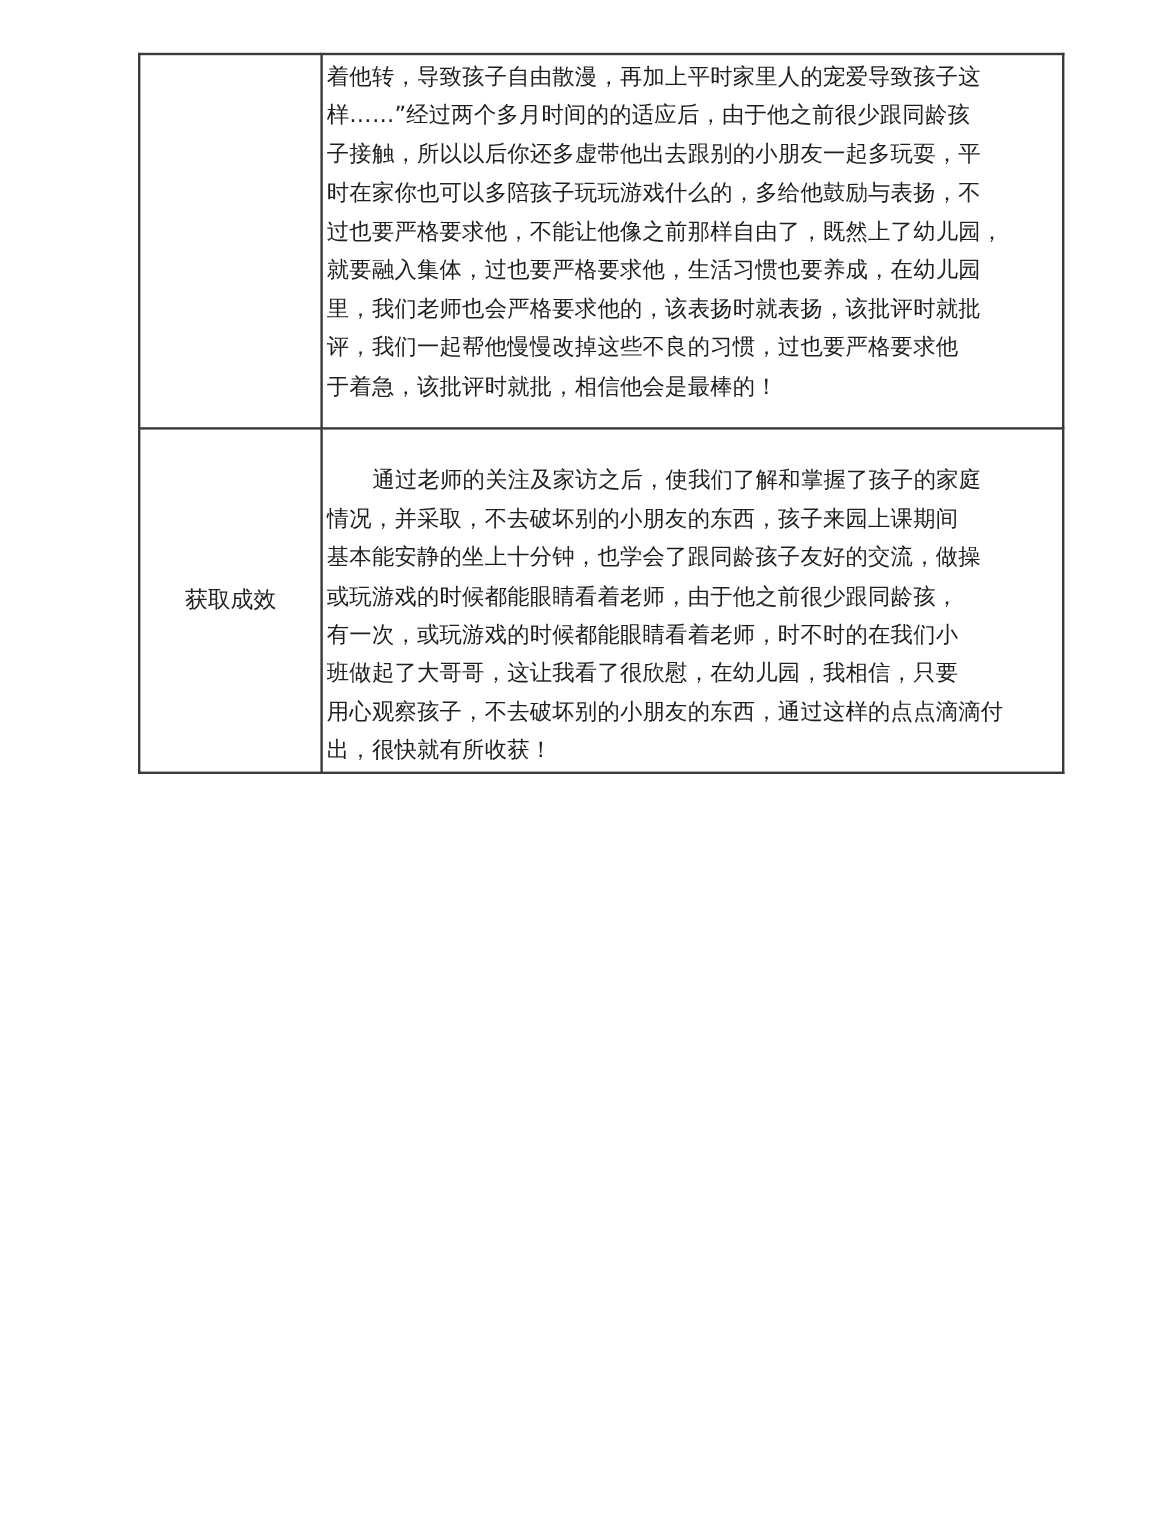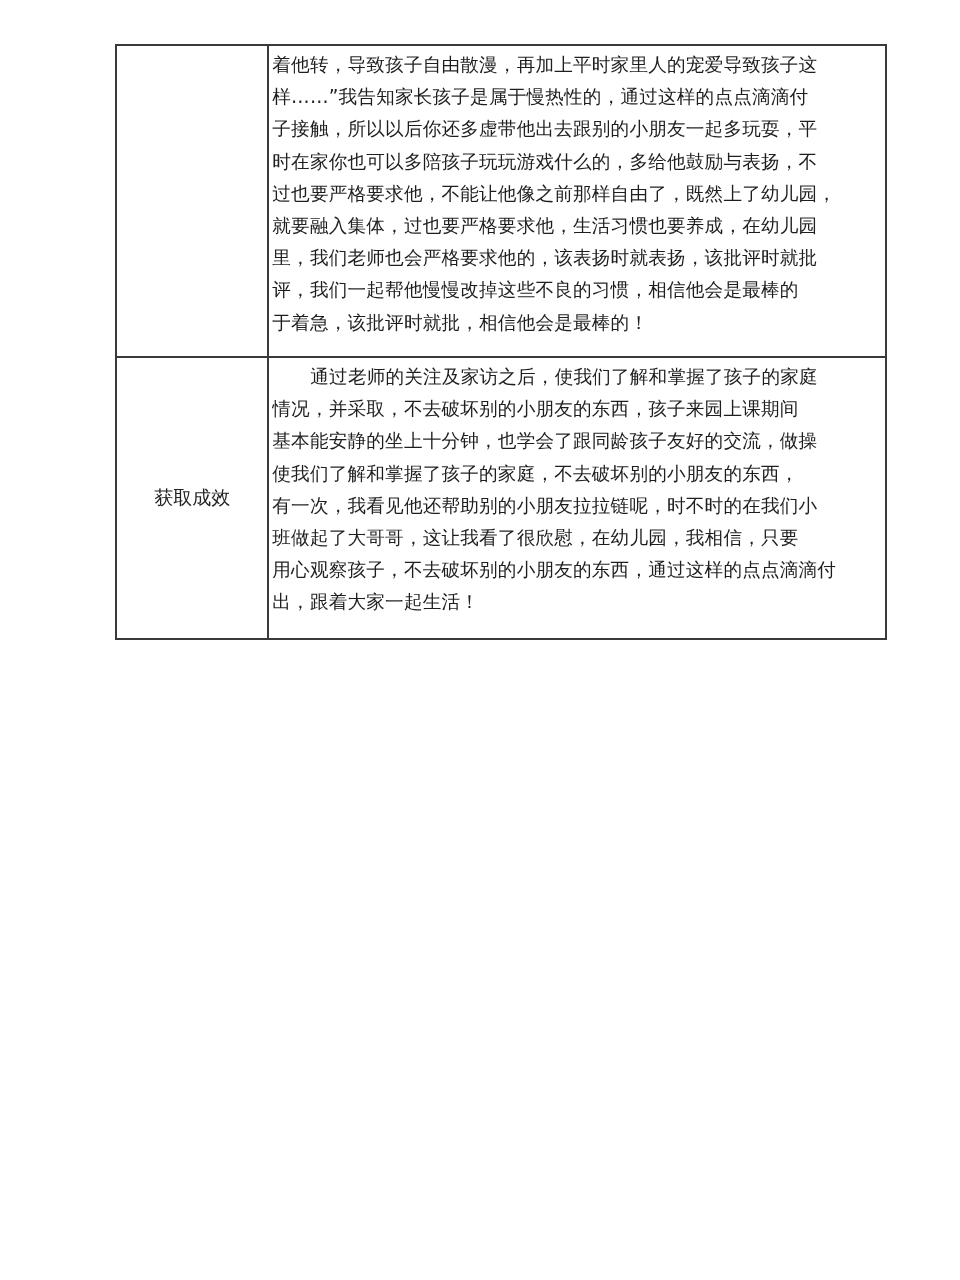--- a/index.html
+++ b/index.html
@@ -41,54 +41,54 @@
       line-height: 32.2px;
       padding: 3px 2px 0 3px !important;
       letter-spacing: 0.2px;
       color: #1e1e1e;
     }
     .line {
       display: block;
       white-space: nowrap;
       overflow: hidden;
     }
-    .indent { padding-left: 38px; }
+    .indent { padding-left: 38px; margin-top: 24px; }
     .row1 td { height: 286px; }
     .row2 td { height: 256px; }
   </style>
 </head>
 <body>
 
 <table class="doc-table">
   <colgroup>
     <col class="col-label">
     <col class="col-content">
   </colgroup>
   <tbody>
       <tr class="row1">
     <td class="label-cell"></td>
     <td class="content-cell">
       <span class="line">着他转，导致孩子自由散漫，再加上平时家里人的宠爱导致孩子这</span>
-      <span class="line">样……”我告知家长孩子是属于慢热性的，通过这样的点点滴滴付</span>
+      <span class="line">样……”经过两个多月时间的的适应后，由于他之前很少跟同龄孩</span>
       <span class="line">子接触，所以以后你还多虚带他出去跟别的小朋友一起多玩耍，平</span>
       <span class="line">时在家你也可以多陪孩子玩玩游戏什么的，多给他鼓励与表扬，不</span>
       <span class="line">过也要严格要求他，不能让他像之前那样自由了，既然上了幼儿园，</span>
       <span class="line">就要融入集体，过也要严格要求他，生活习惯也要养成，在幼儿园</span>
       <span class="line">里，我们老师也会严格要求他的，该表扬时就表扬，该批评时就批</span>
-      <span class="line">评，我们一起帮他慢慢改掉这些不良的习惯，相信他会是最棒的</span>
+      <span class="line">评，我们一起帮他慢慢改掉这些不良的习惯，过也要严格要求他</span>
       <span class="line">于着急，该批评时就批，相信他会是最棒的！</span>
     </td>
   </tr>
   <tr class="row2">
     <td class="label-cell">获取成效</td>
     <td class="content-cell">
       <span class="line indent">通过老师的关注及家访之后，使我们了解和掌握了孩子的家庭</span>
       <span class="line">情况，并采取，不去破坏别的小朋友的东西，孩子来园上课期间</span>
       <span class="line">基本能安静的坐上十分钟，也学会了跟同龄孩子友好的交流，做操</span>
-      <span class="line">使我们了解和掌握了孩子的家庭，不去破坏别的小朋友的东西，</span>
-      <span class="line">有一次，我看见他还帮助别的小朋友拉拉链呢，时不时的在我们小</span>
+      <span class="line">或玩游戏的时候都能眼睛看着老师，由于他之前很少跟同龄孩，</span>
+      <span class="line">有一次，或玩游戏的时候都能眼睛看着老师，时不时的在我们小</span>
       <span class="line">班做起了大哥哥，这让我看了很欣慰，在幼儿园，我相信，只要</span>
       <span class="line">用心观察孩子，不去破坏别的小朋友的东西，通过这样的点点滴滴付</span>
-      <span class="line">出，跟着大家一起生活！</span>
+      <span class="line">出，很快就有所收获！</span>
     </td>
   </tr>
 </tbody>
   </table>
 
 </body></html>

